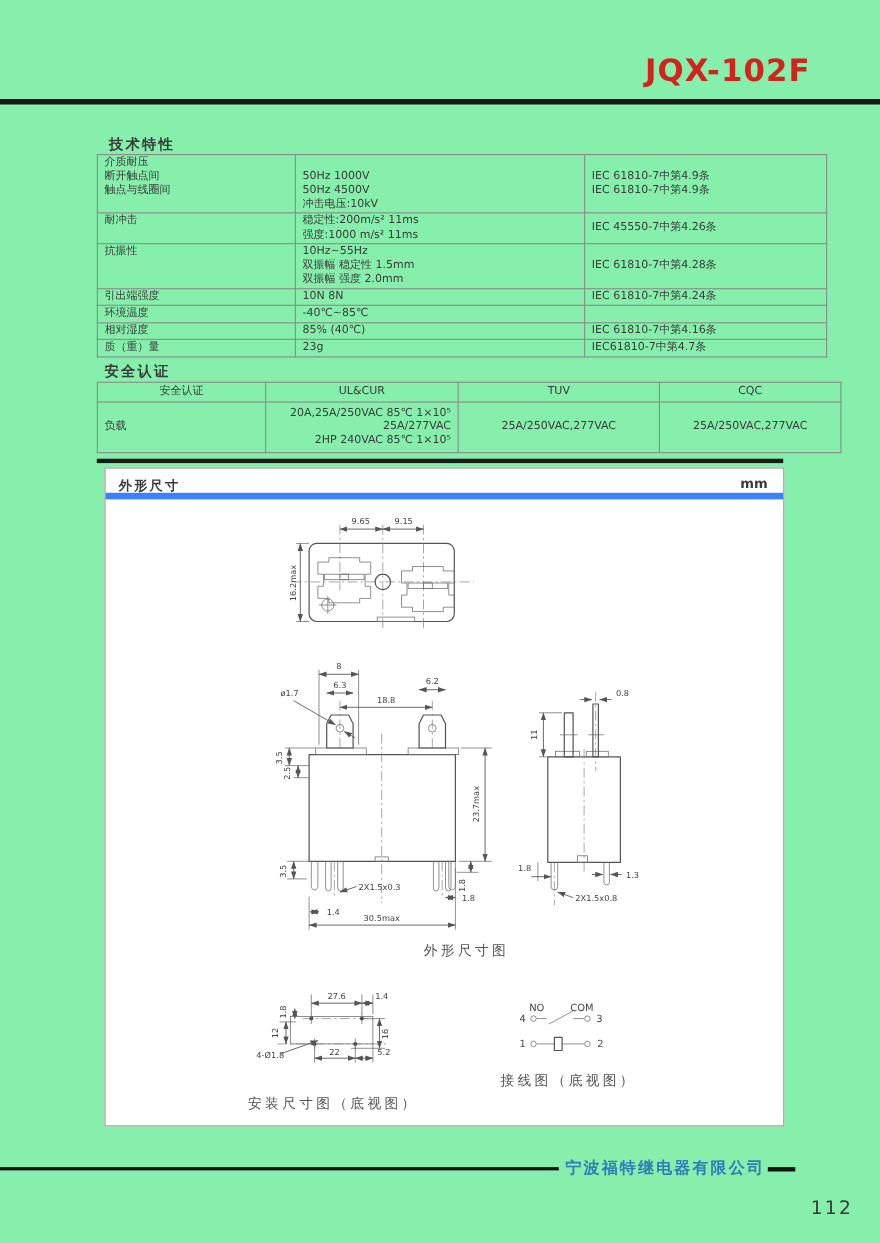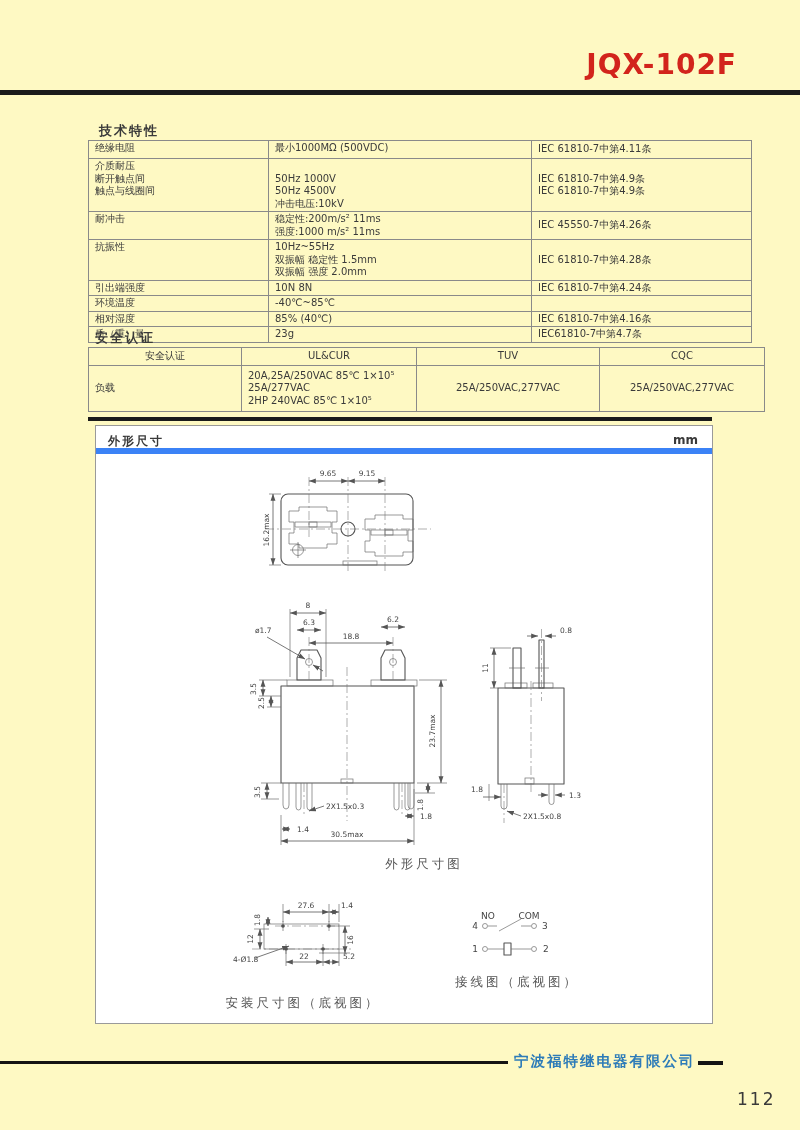--- a/index.html
+++ b/index.html
@@ -1,37 +1,37 @@
 <!DOCTYPE html>
 <html><head>
 <meta charset="utf-8">
 <style>
   html,body{margin:0;padding:0;background:#fff;}
-  .page{position:relative;width:800px;height:1130px;background:#fef9c3;overflow:hidden;
+  .page{position:relative;width:800px;height:1130px;background:#86efac;overflow:hidden;
         font-family:"DejaVu Sans","Liberation Sans",sans-serif;color:#3a3a3a;}
   
   .doc-title{position:absolute;top:48px;right:63px;font-size:28px;font-weight:bold;
              color:#d2241c;letter-spacing:1px;}
   .head-bar{position:absolute;top:90px;left:0;width:800px;height:5px;background:#1b1b1b;}
   
   .sec-heading{position:absolute;font-size:13px;font-weight:bold;color:#3a3a3a;letter-spacing:2px;}
   #tech-heading{left:99px;top:122px;}
   #safety-heading{left:95px;top:329px;}
   
   table{border-collapse:collapse;table-layout:fixed;}
   td,th{border:1px solid #8a8a8a;font-size:10px;line-height:12.5px;font-weight:normal;
         color:#3a3a3a;padding:1px 6px;white-space:pre-line;overflow:hidden;}
   #tech-table{position:absolute;left:88px;top:140px;width:624px;}
   #tech-table td.c1{width:167px;vertical-align:top;}
   #tech-table td.c2{width:250px;vertical-align:top;}
   #tech-table td.c3{width:207px;vertical-align:middle;}
   #safety-table{position:absolute;left:88px;top:347px;width:624px;}
   #safety-table th{text-align:center;vertical-align:middle;}
   #safety-table td.s1{width:140px;vertical-align:middle;margin-left:36px;}
-  #safety-table td.s2{width:162px;vertical-align:middle;text-align:left;}
+  #safety-table td.s2{width:162px;vertical-align:middle;text-align:right;}
   #safety-table td.s3{width:170px;text-align:center;vertical-align:middle;}
   #safety-table td.s4{width:152px;text-align:center;vertical-align:middle;}
   
   .mid-bar{position:absolute;left:88px;top:417px;width:624px;height:4px;background:#1b1b1b;}
   .outline-box{position:absolute;left:95px;top:425px;width:616px;height:597px;
                border:1px solid #9a9a9a;background:#fff;}
   .outline-head{position:absolute;left:0;top:0;width:100%;height:28px;
                 border-bottom:6px solid #3b82f6;box-sizing:border-box;}
   .outline-head .t{position:absolute;left:12px;top:7px;font-size:12px;font-weight:bold;
                    letter-spacing:2px;color:#3a3a3a;}
@@ -57,25 +57,20 @@
 
 <div class="page">
 
   <div class="doc-title">JQX-102F</div>
   <div class="head-bar"></div>
 
   <div class="sec-heading" id="tech-heading">技术特性</div>
 
   <table id="tech-table">
     <tbody>
-        <tr style="height:18px;">
-      <td class="c1">绝缘电阻</td>
-      <td class="c2">最小1000MΩ (500VDC)</td>
-      <td class="c3">IEC 61810-7中第4.11条</td>
-    </tr>
     <tr style="height:52px;">
       <td class="c1">介质耐压
 断开触点间
 触点与线圈间</td>
       <td class="c2">
 50Hz 1000V
 50Hz 4500V
 冲击电压:10kV</td>
       <td class="c3">IEC 61810-7中第4.9条
 IEC 61810-7中第4.9条</td>

